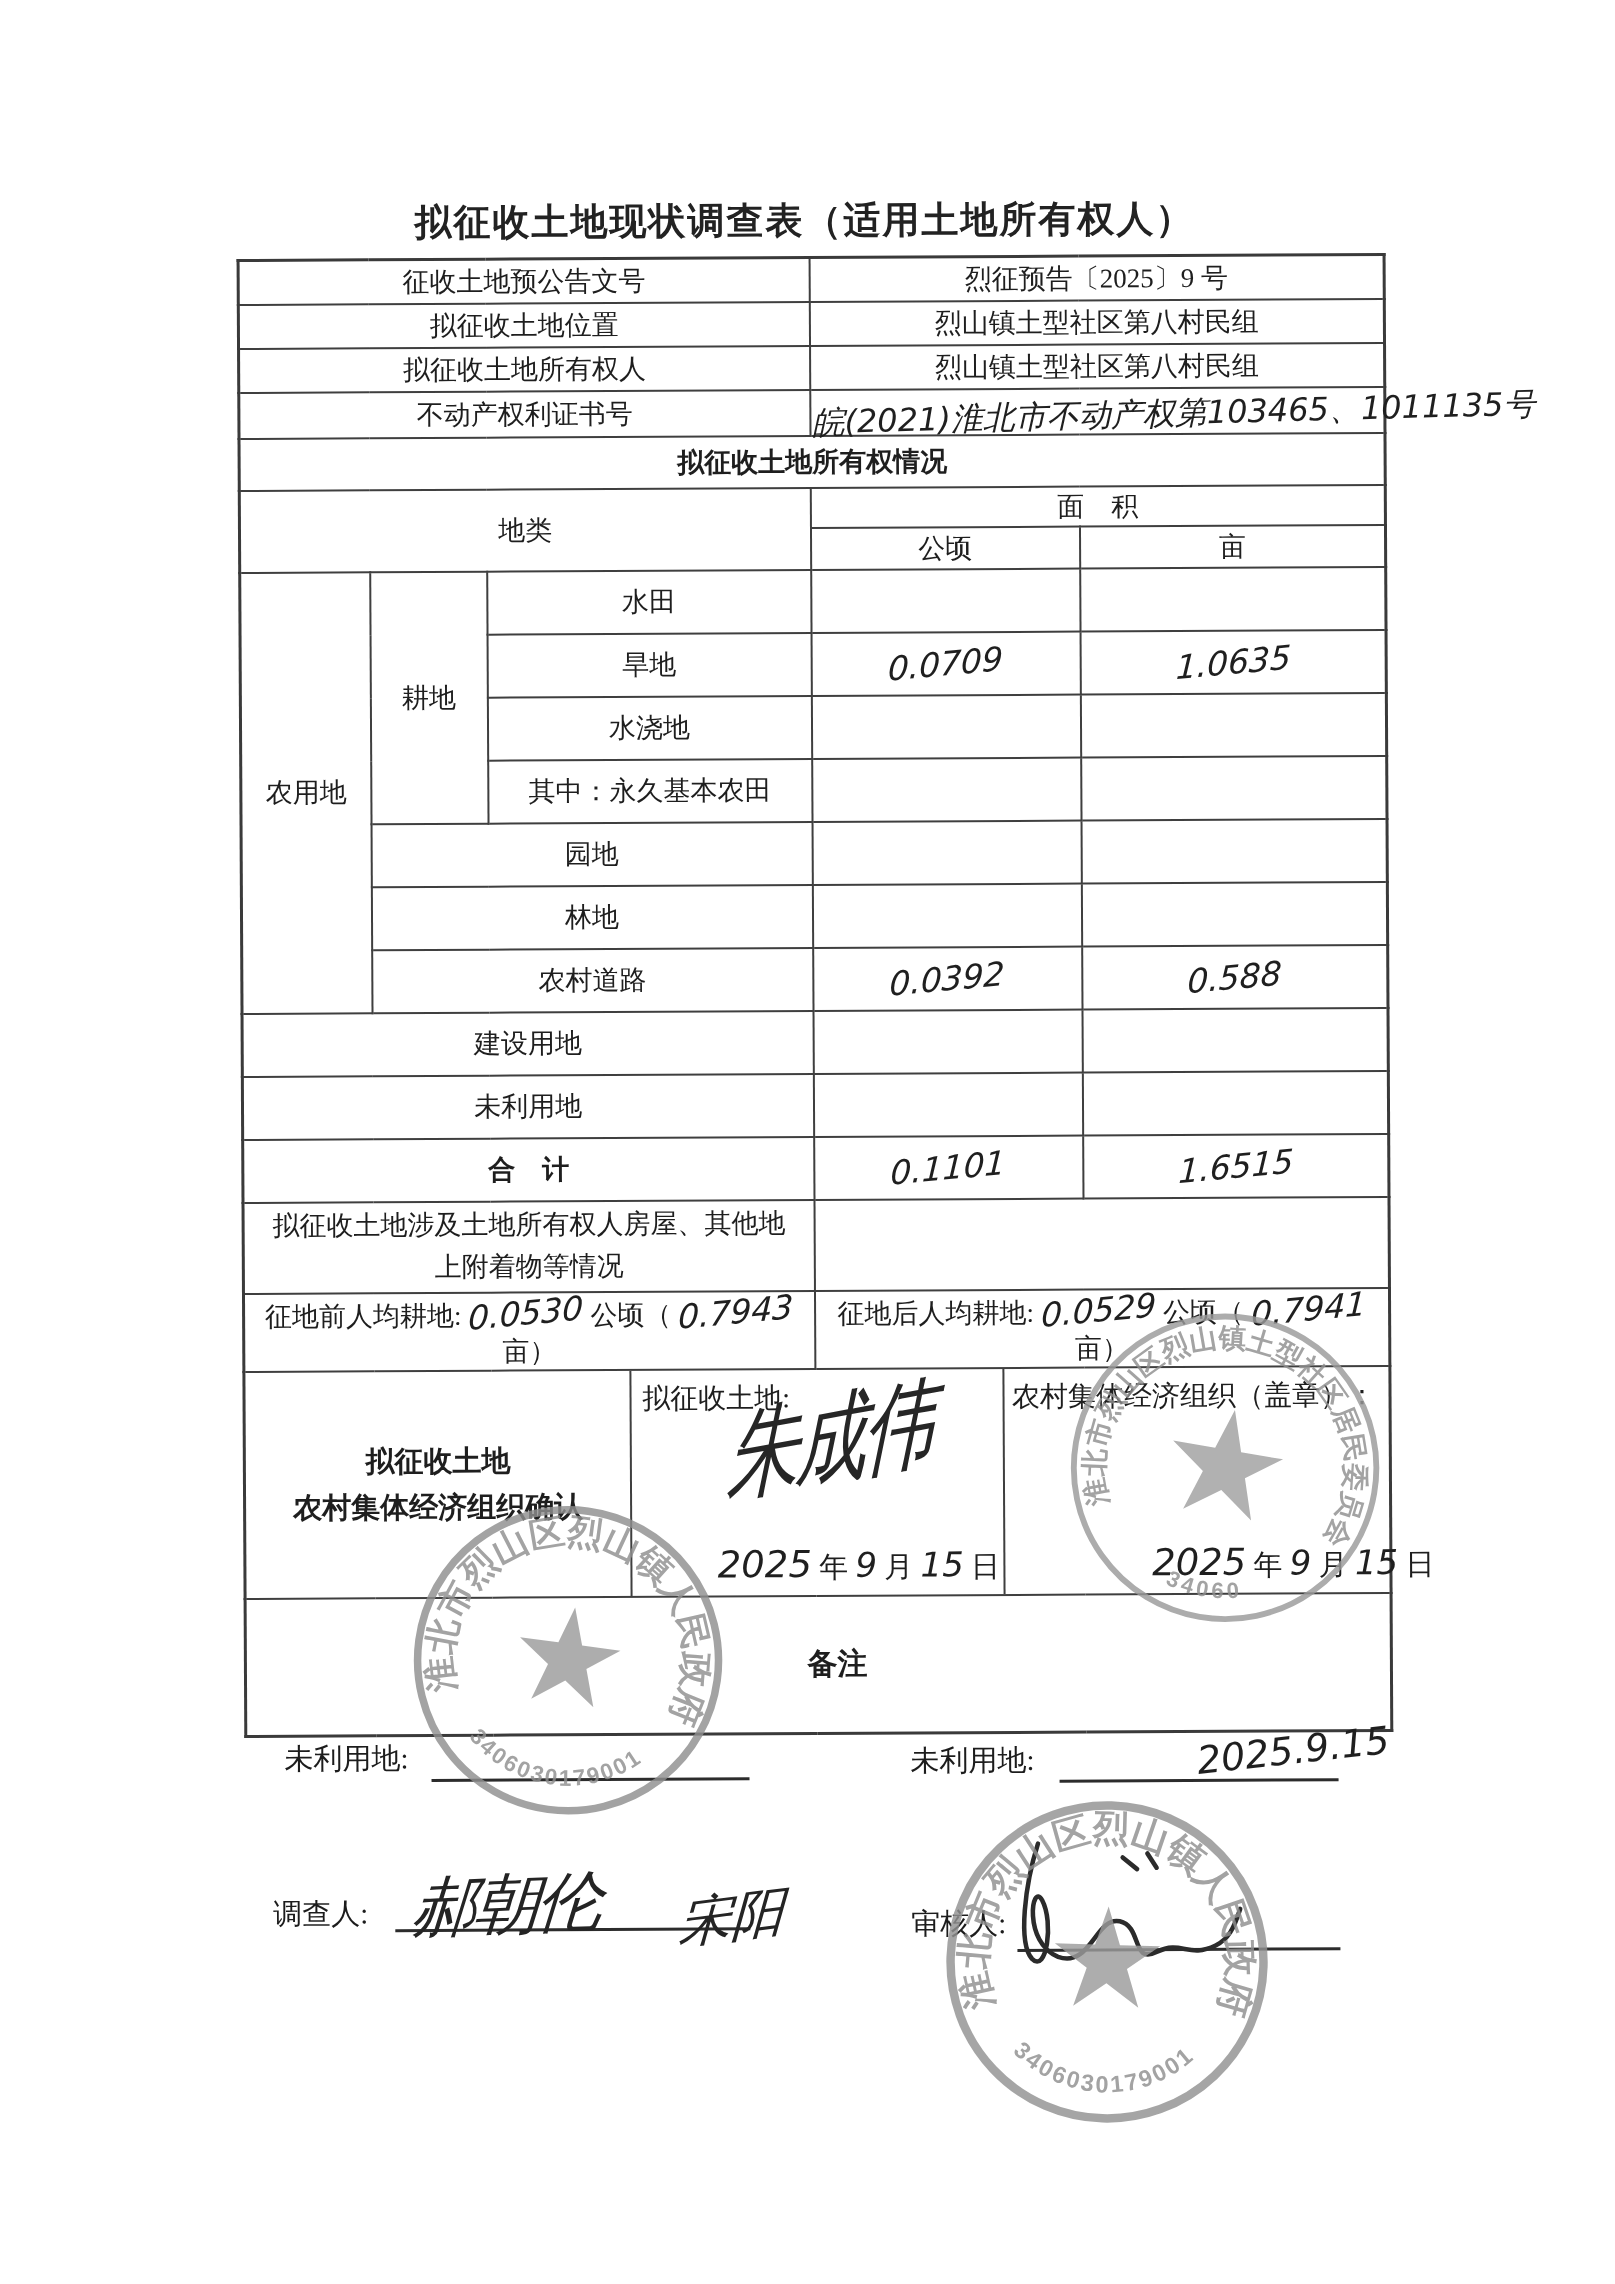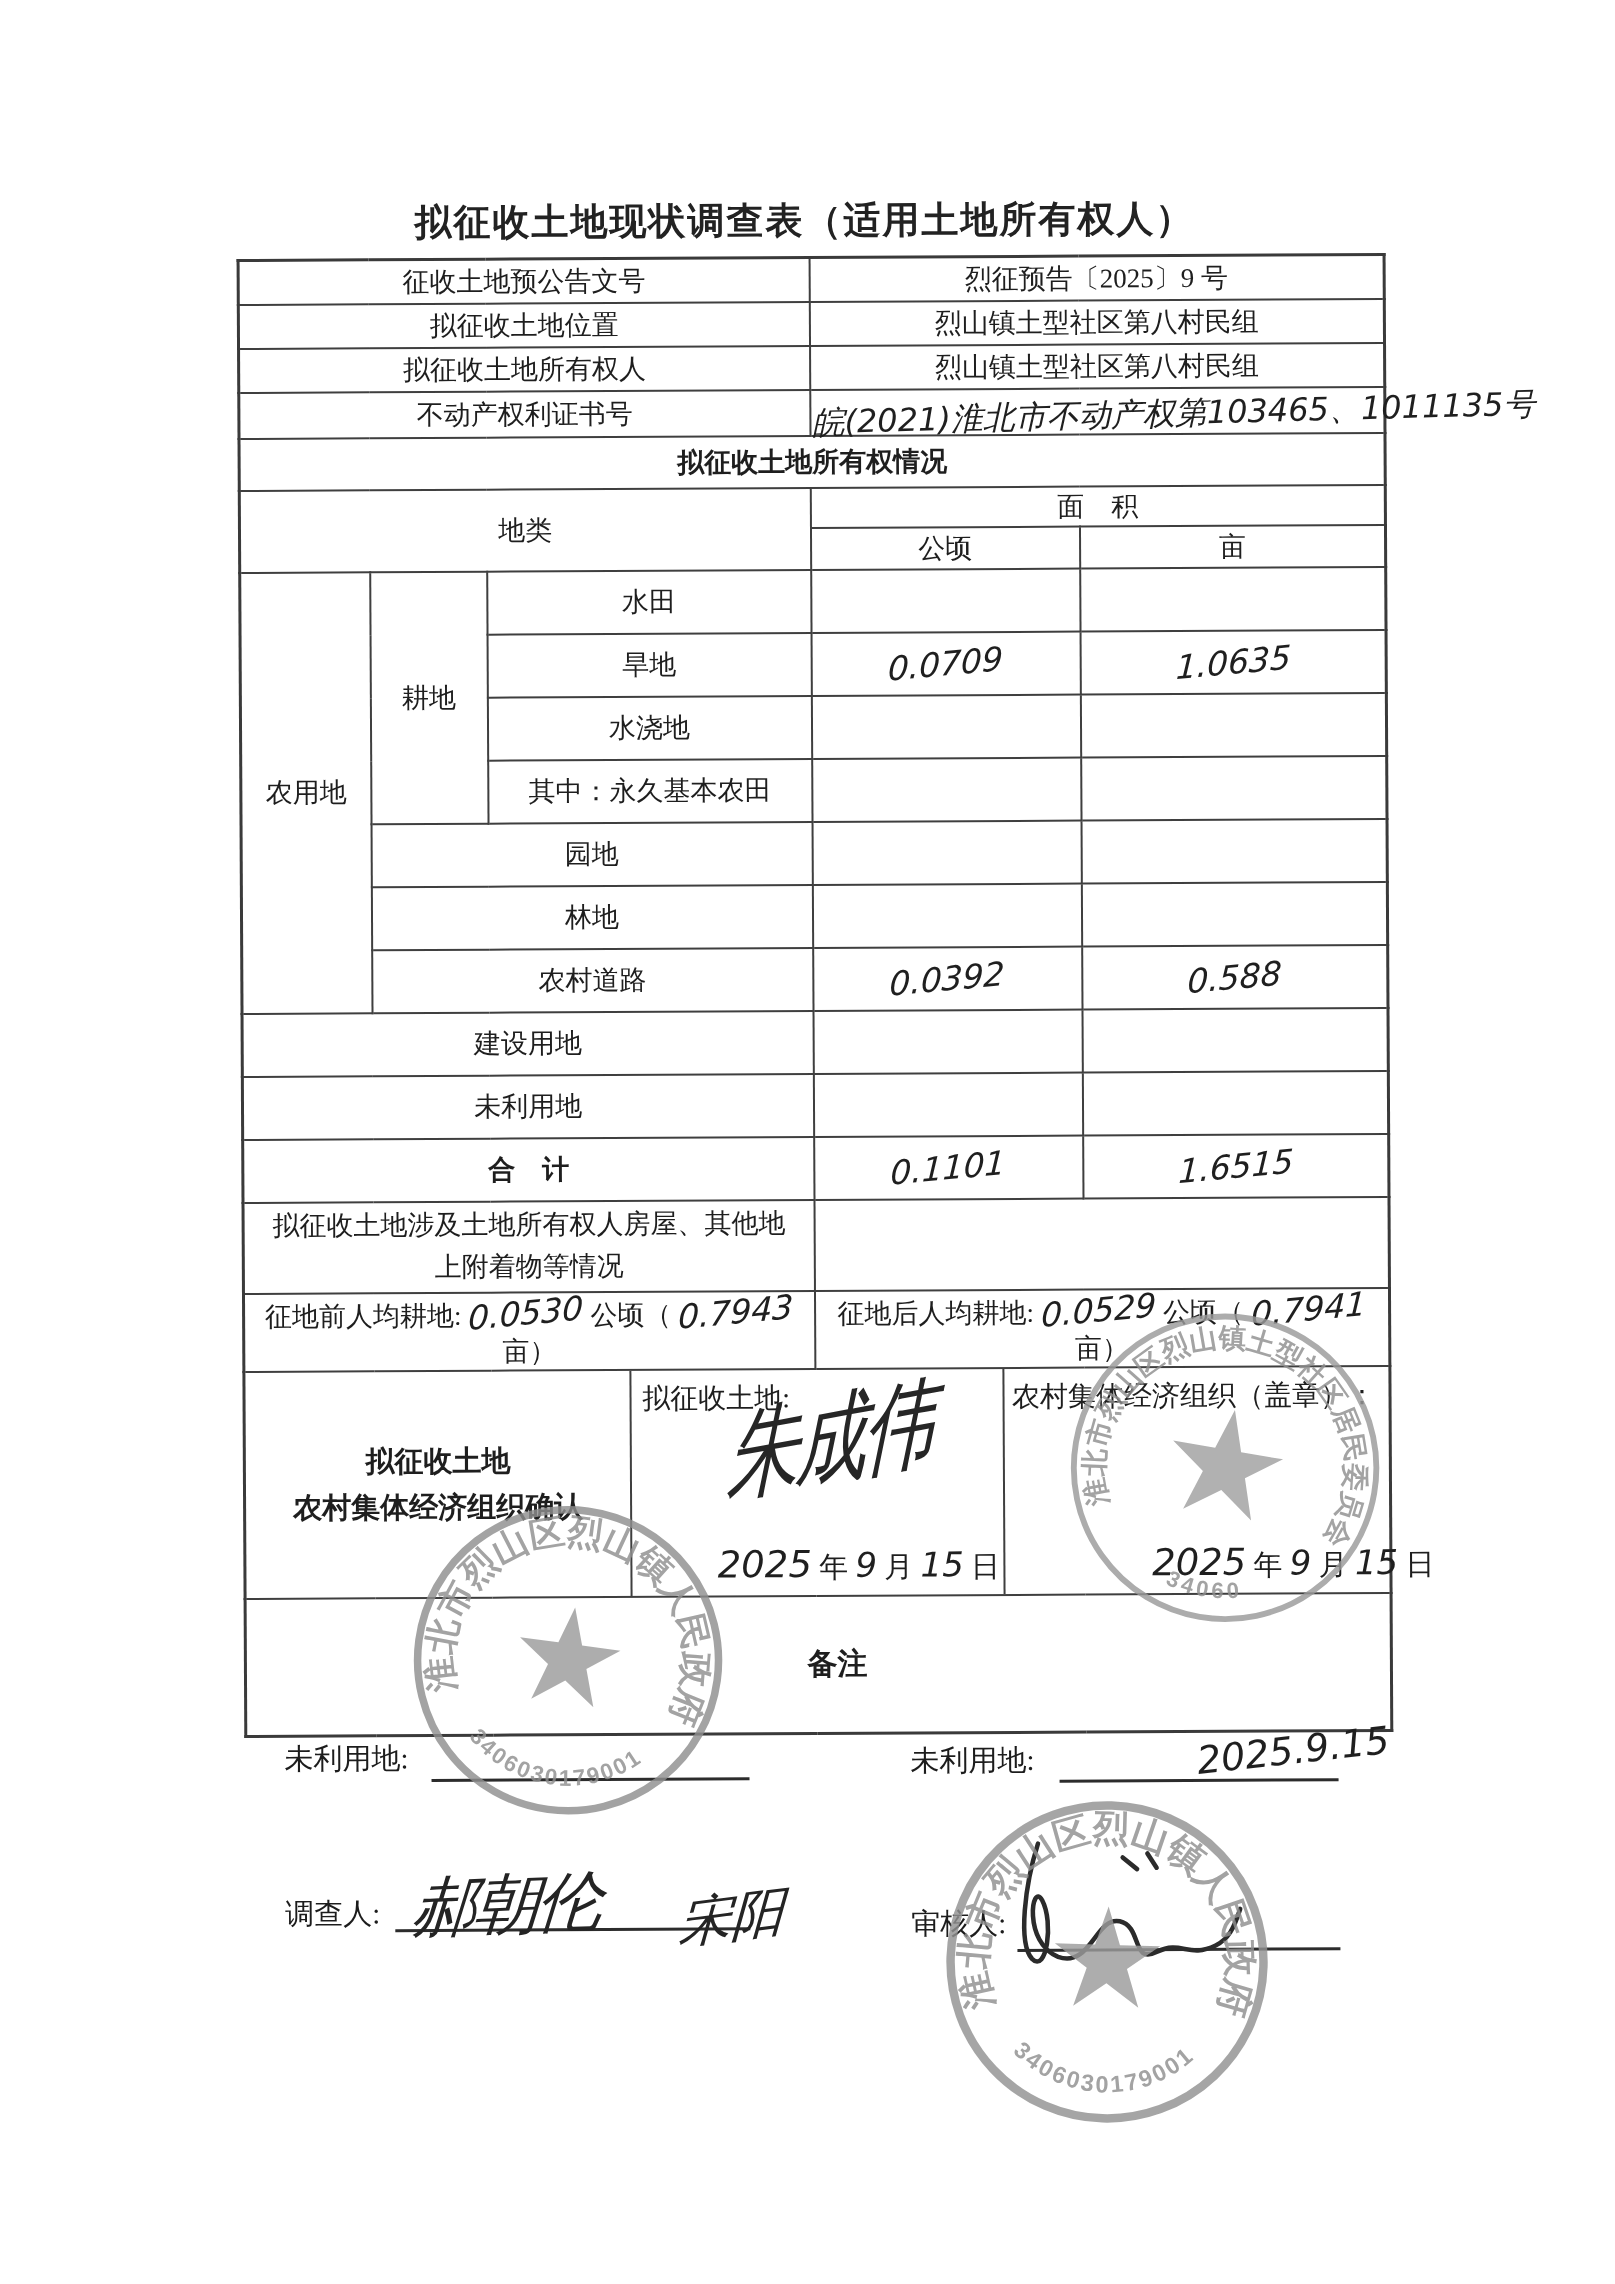--- a/index.html
+++ b/index.html
@@ -217,21 +217,21 @@
   </tbody>
       </table>
 
   <div class="flabel" style="left:280px;top:1737px">未利用地:</div>
   <div class="uline" style="left:427px;top:1777px;width:318px"></div>
 
   <div class="flabel" style="left:906px;top:1742px">未利用地:</div>
   <div class="uline" style="left:1055px;top:1781px;width:279px"></div>
   <div class="hw hdate" style="left:1192px;top:1731px">2025.9.15</div>
 
-  <div class="flabel" style="left:280px;top:1892px">调查人:</div>
+  <div class="flabel" style="left:268px;top:1892px">调查人:</div>
   <div class="uline" style="left:390px;top:1927px;width:355px"></div>
   <div class="hw sig1" style="left:407px;top:1859px">郝朝伦</div>
   <div class="hw sig2" style="left:673px;top:1882px">宋阳</div>
 
   <div class="flabel" style="left:906px;top:1905px">审核人:</div>
   <div class="uline" style="left:1012px;top:1950px;width:323px"></div>
 
   <svg class="scribble" style="left:981px;top:1833px" width="280" height="215" viewBox="0 0 430 330">
     <path d="M 80 18 C 60 80, 48 170, 70 195 C 92 218, 104 140, 86 105 C 70 75, 56 170, 110 192
              C 160 210, 168 130, 205 138 C 240 146, 222 205, 262 185 C 300 167, 310 196, 352 176

